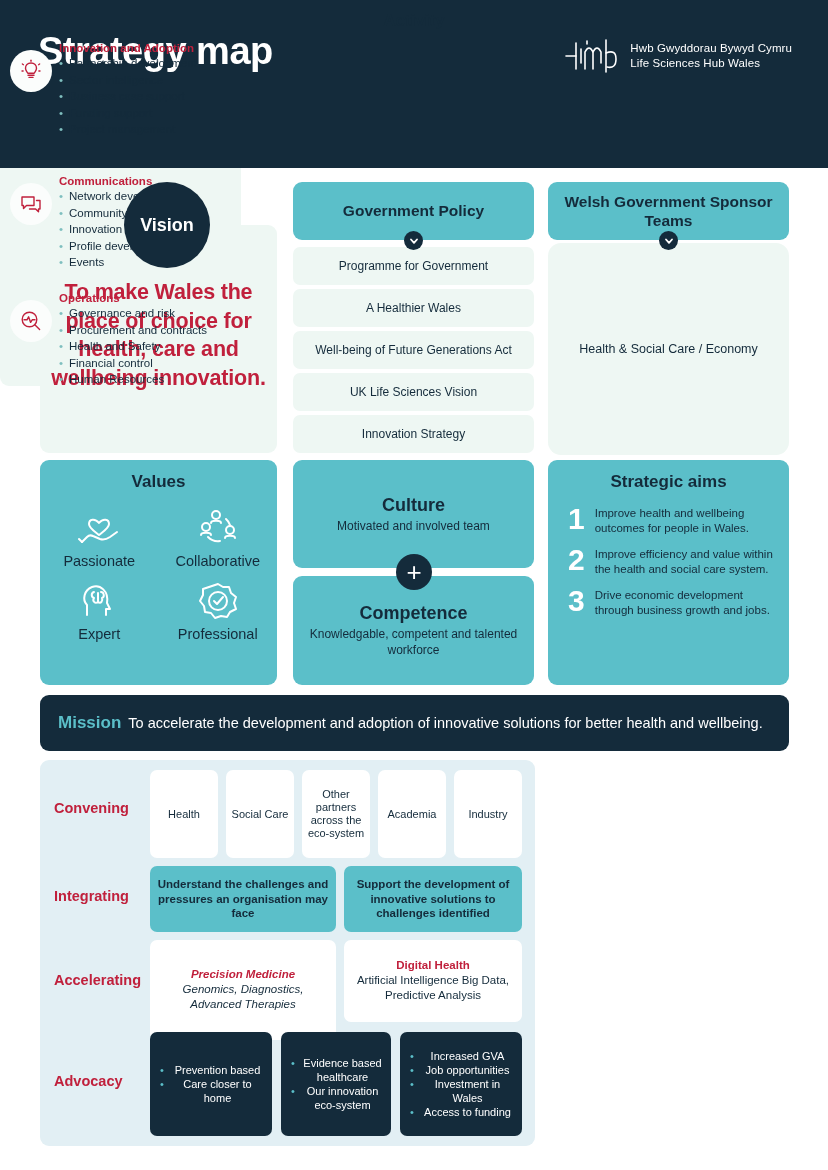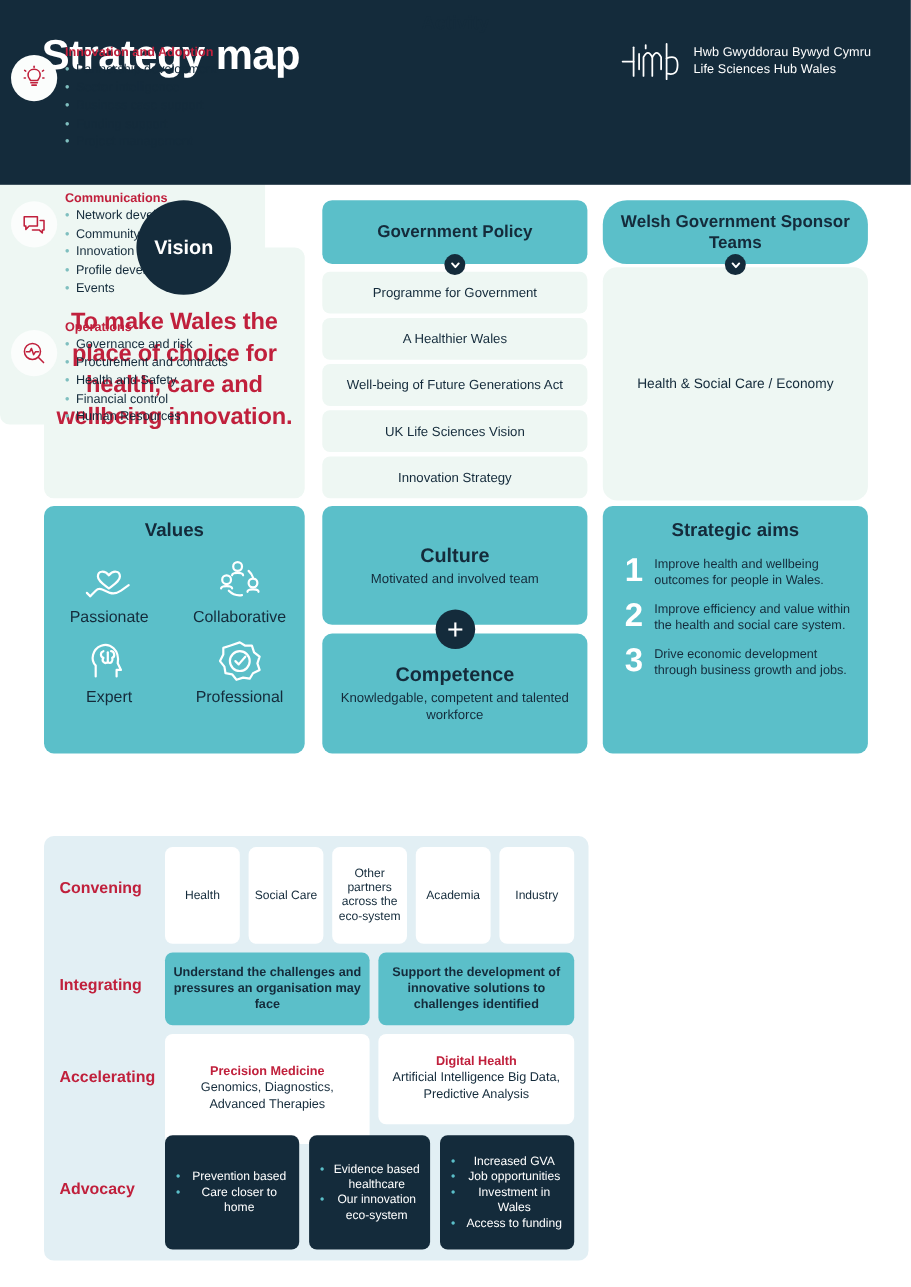--- a/index.html
+++ b/index.html
@@ -63,21 +63,21 @@
   .policy-item {
     position:absolute; left:293px; width:241px; height:38px;
     background:#eef7f3; border-radius:7px;
     display:flex; align-items:center; justify-content:center;
     font-size:12px; color:#142b3b;
   }
 
   
   #sponsor-head { left:548px; top:182px; width:241px; height:58px;
     display:flex; align-items:center; justify-content:center; text-align:center;
-    font-size:15.5px; font-weight:bold; color:#142b3b; line-height:19px;border-radius:22px; }
+    font-size:15.5px; font-weight:bold; color:#142b3b; line-height:19px; }
   #sponsor-body { left:548px; top:243px; width:241px; height:212px;
     background:#eef7f3; border-radius:13px;
     display:flex; align-items:center; justify-content:center; text-align:center;
     font-size:12.5px; color:#142b3b; line-height:17px; }
 
   
   #values-card { left:40px; top:460px; width:237px; height:225px; }
   #values-title { position:absolute; top:12px; left:0; width:100%;
     text-align:center; font-size:17px; font-weight:bold; color:#142b3b; }
   .values-grid { position:absolute; top:46px; left:0; width:100%;
@@ -291,20 +291,24 @@
         <div class="aim-num">2</div>
         <div class="aim-text">Improve efficiency and value within the health and social care system.</div>
       </div>
       <div class="aim-row">
         <div class="aim-num">3</div>
         <div class="aim-text">Drive economic development through business growth and jobs.</div>
       </div>
     </div>
   </div>
 
+  <div class="card navy" id="mission-bar">
+    <span id="mission-label">Mission</span>
+    <span id="mission-text">To accelerate the development and adoption of innovative solutions for better health and wellbeing.</span>
+  </div>
 
   <div class="card paleblue" id="matrix-panel">
 
     <div class="row-label" style="top:40px;">Convening</div>
     <div class="row-label" style="top:128px;">Integrating</div>
     <div class="row-label" style="top:212px;">Accelerating</div>
     <div class="row-label" style="top:313px;">Advocacy</div>
 
     <div class="mcell conv-cell" style="left:110px; top:10px;  width:68px; height:88px;">
         <span>Health</span>
@@ -322,21 +326,21 @@
         <span>Industry</span>
       </div>
 
     <div class="mcell integ-cell" style="left:110px; top:106px; width:186px; height:66px;">
         <span>Understand the challenges and pressures an organisation may face</span>
       </div>
     <div class="mcell integ-cell" style="left:304px; top:106px; width:178px; height:66px;">
         <span>Support the development of innovative solutions to challenges identified</span>
       </div>
 
-    <div class="mcell accel-cell" style="left:110px; top:180px; width:186px; height:100px;">
+    <div class="mcell accel-cell" style="left:110px; top:180px; width:186px; height:100px;font-style:italic;">
       <div class="accel-title">Precision Medicine</div>
       <div class="accel-sub">Genomics, Diagnostics, Advanced Therapies</div>
     </div>
     <div class="mcell accel-cell" style="left:304px; top:180px; width:178px; height:82px;">
       <div class="accel-title">Digital Health</div>
       <div class="accel-sub">Artificial Intelligence Big Data, Predictive Analysis</div>
     </div>
 
     <div class="mcell adv-cell" style="left:110px; top:272px; width:122px; height:104px;">
       <ul>

